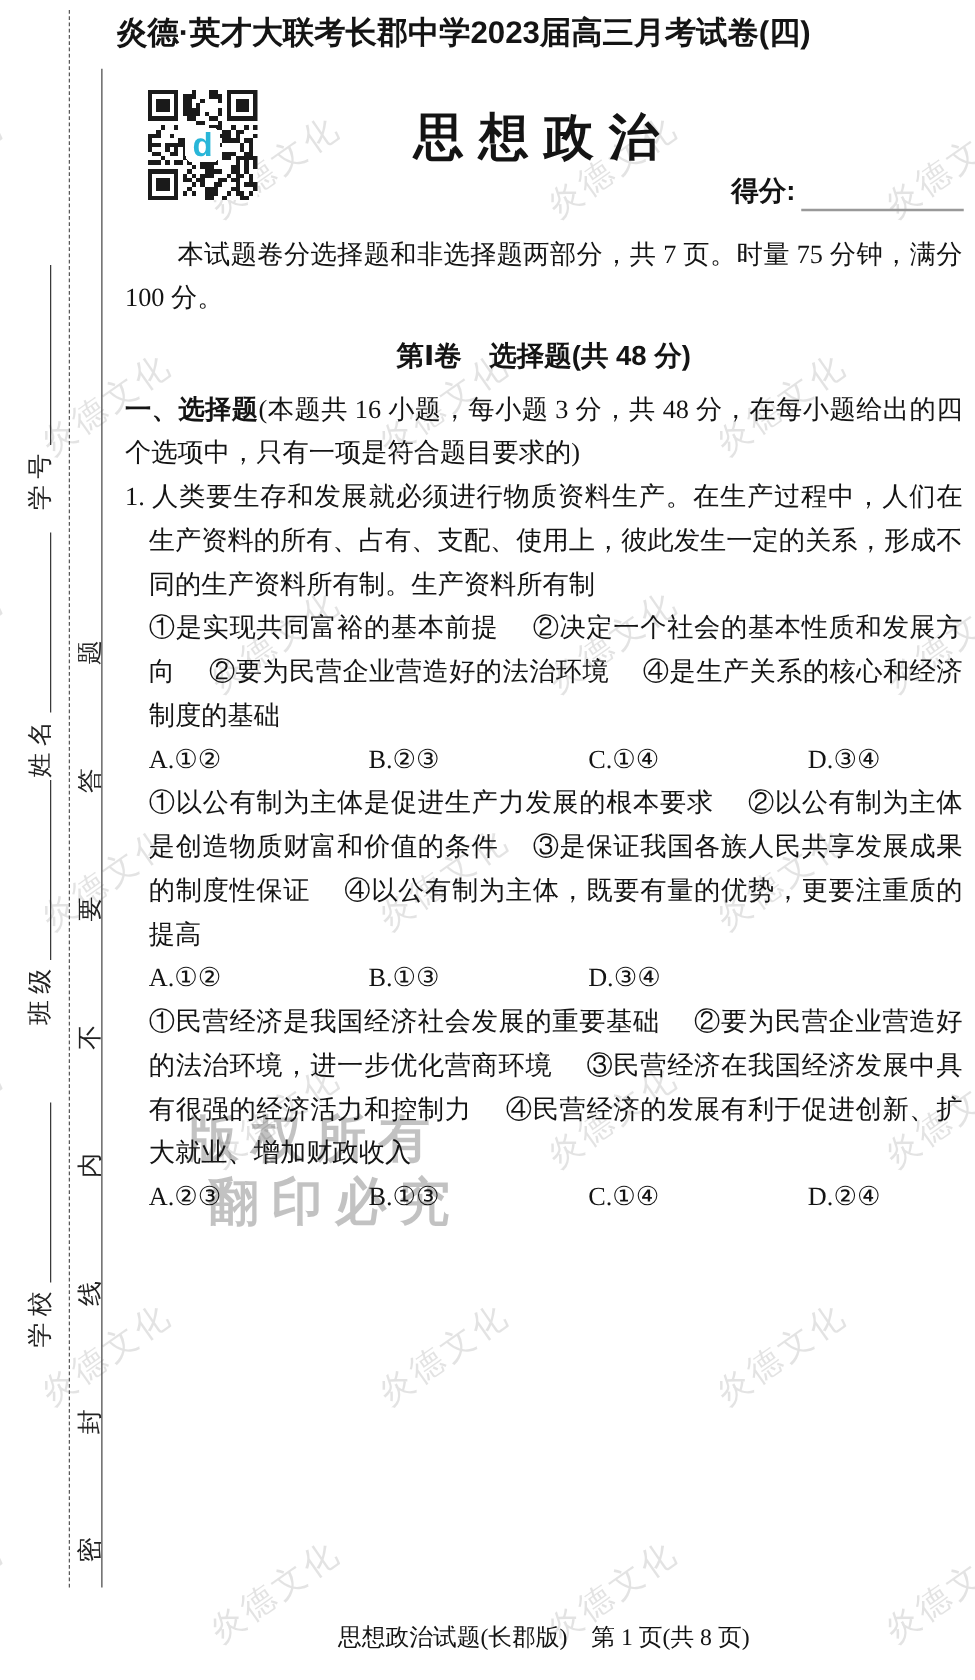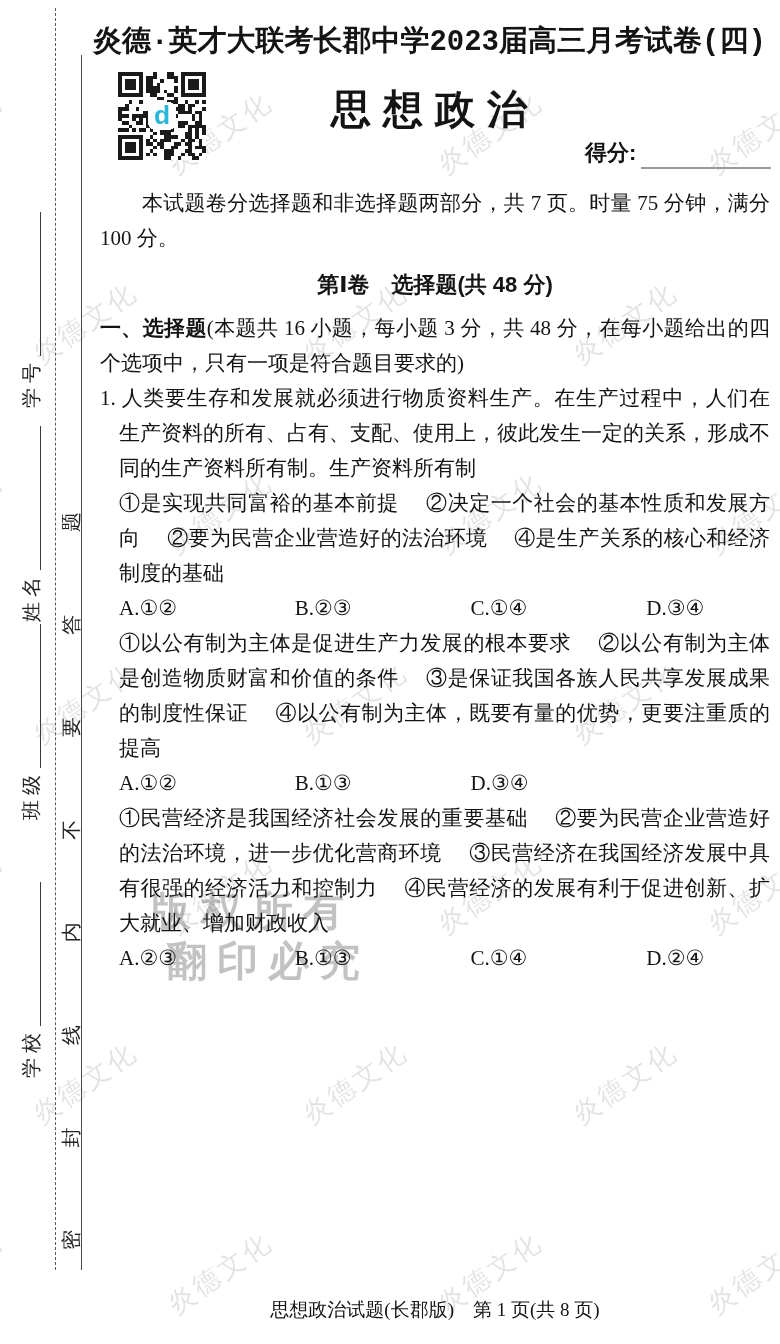--- a/index.html
+++ b/index.html
@@ -17,22 +17,22 @@
       border-left:1.5px dashed #5a5a5a;z-index:1;}
   .solidline{position:absolute;left:81px;top:55px;height:1215px;width:0;
       border-left:1.5px solid #4a4a4a;z-index:1;}
   .rot90{position:absolute;transform:rotate(-90deg);transform-origin:0 0;white-space:nowrap;z-index:1;}
   .sealText{left:58px;top:1250px;width:738px;display:flex;justify-content:space-between;
       font-size:20px;color:#222;}
   .sideField{left:18px;width:196px;display:flex;align-items:flex-end;font-size:20px;color:#222;
       letter-spacing:5px;}
   .sideField .blank{flex:1;border-bottom:1.5px solid #3a3a3a;height:2px;margin:0 0 4px 2px;}
   
-  .examTitle{position:absolute;left:93px;top:21px;width:684px;font-weight:bold;font-size:29px;
-      white-space:nowrap;z-index:2;font-family:Liberation Mono, monospace;}
+  .examTitle{position:absolute;left:93px;top:9px;width:684px;font-weight:bold;font-size:25px;
+      white-space:nowrap;z-index:2;font-family:Liberation Sans, sans-serif;}
   .qr{position:absolute;left:118px;top:72px;width:88px;height:88px;z-index:2;}
   .subject{position:absolute;left:100px;top:82px;width:670px;text-align:center;
       font-family:"Liberation Sans","DejaVu Sans",sans-serif;font-weight:bold;font-size:40px;
       letter-spacing:12px;z-index:2;}
   .scoreLabel{position:absolute;left:585px;top:138px;font-family:"Liberation Sans","DejaVu Sans",sans-serif;
       font-weight:bold;font-size:22px;z-index:2;}
   .scoreLine{position:absolute;left:641px;top:167px;width:130px;border-bottom:2px solid #999;z-index:2;}
   
   .content{position:absolute;left:100px;top:186px;width:670px;font-size:21px;line-height:35px;
       text-align:justify;z-index:2;}

